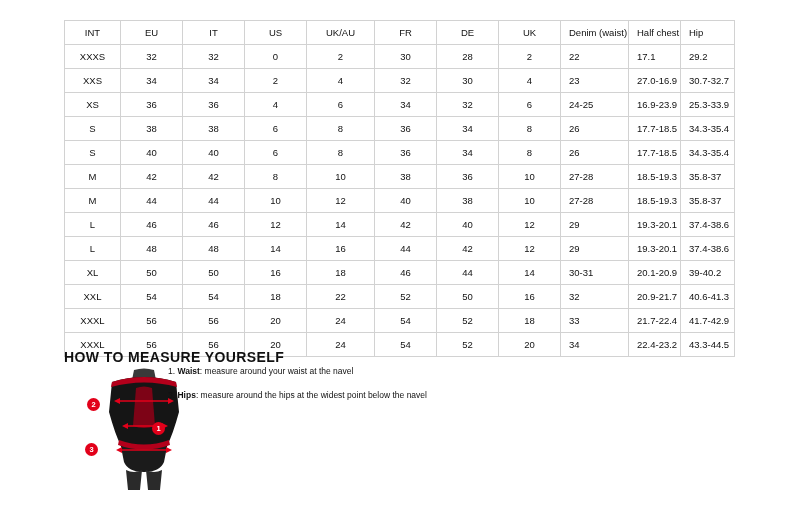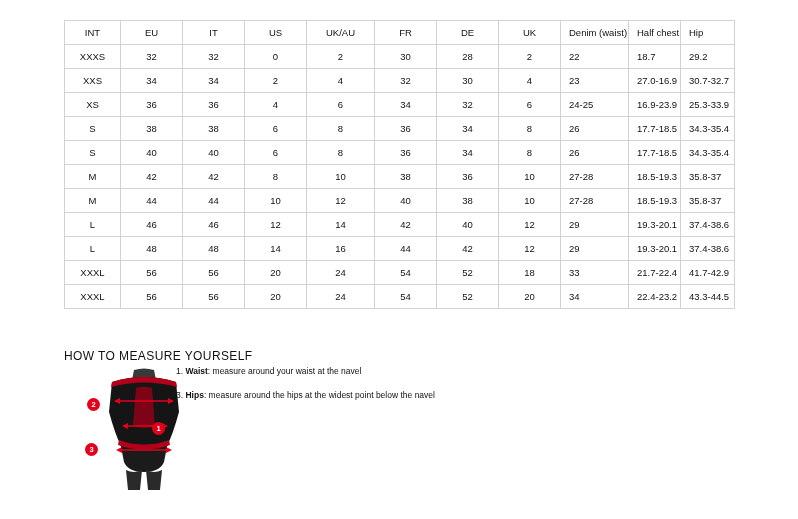--- a/index.html
+++ b/index.html
@@ -61,35 +61,35 @@
   col.c7 { width: 62px; }
   col.c8 { width: 68px; }
   col.c9 { width: 52px; }
   col.c10 { width: 54px; }
 
   
   .measure-title {
     position: absolute;
     left: 64px;
     top: 349px;
-    font-size: 12px;
-    font-weight: normal;
+    font-size: 14px;
+    font-weight: bold;
     letter-spacing: 0.4px;
     color: #111;
   }
   .figure {
     position: absolute;
     left: 84px;
     top: 366px;
     width: 120px;
     height: 125px;
   }
   .instructions {
     position: absolute;
-    left: 176px;
+    left: 168px;
     top: 366px;
     width: 560px;
   }
   .instructions .line {
     font-size: 8.5px;
     color: #111;
     margin-bottom: 13px;
     line-height: 11px;
   }
   .instructions .line b {
@@ -151,21 +151,21 @@
         <tr>
           <td>XXXS</td>
           <td>32</td>
           <td>32</td>
           <td>0</td>
           <td>2</td>
           <td>30</td>
           <td>28</td>
           <td>2</td>
           <td class="left-align">22</td>
-          <td class="left-align">18.7</td>
+          <td class="left-align">17.1</td>
           <td class="left-align">29.2</td>
         </tr>
         <tr>
           <td>XXS</td>
           <td>34</td>
           <td>34</td>
           <td>2</td>
           <td>4</td>
           <td>32</td>
           <td>30</td>
@@ -259,20 +259,46 @@
           <td>14</td>
           <td>16</td>
           <td>44</td>
           <td>42</td>
           <td>12</td>
           <td class="left-align">29</td>
           <td class="left-align">19.3-20.1</td>
           <td class="left-align">37.4-38.6</td>
         </tr>
         <tr>
+          <td>XL</td>
+          <td>50</td>
+          <td>50</td>
+          <td>16</td>
+          <td>18</td>
+          <td>46</td>
+          <td>44</td>
+          <td>14</td>
+          <td class="left-align">30-31</td>
+          <td class="left-align">20.1-20.9</td>
+          <td class="left-align">39-40.2</td>
+        </tr>
+        <tr>
+          <td>XXL</td>
+          <td>54</td>
+          <td>54</td>
+          <td>18</td>
+          <td>22</td>
+          <td>52</td>
+          <td>50</td>
+          <td>16</td>
+          <td class="left-align">32</td>
+          <td class="left-align">20.9-21.7</td>
+          <td class="left-align">40.6-41.3</td>
+        </tr>
+        <tr>
           <td>XXXL</td>
           <td>56</td>
           <td>56</td>
           <td>20</td>
           <td>24</td>
           <td>54</td>
           <td>52</td>
           <td>18</td>
           <td class="left-align">33</td>
           <td class="left-align">21.7-22.4</td>

